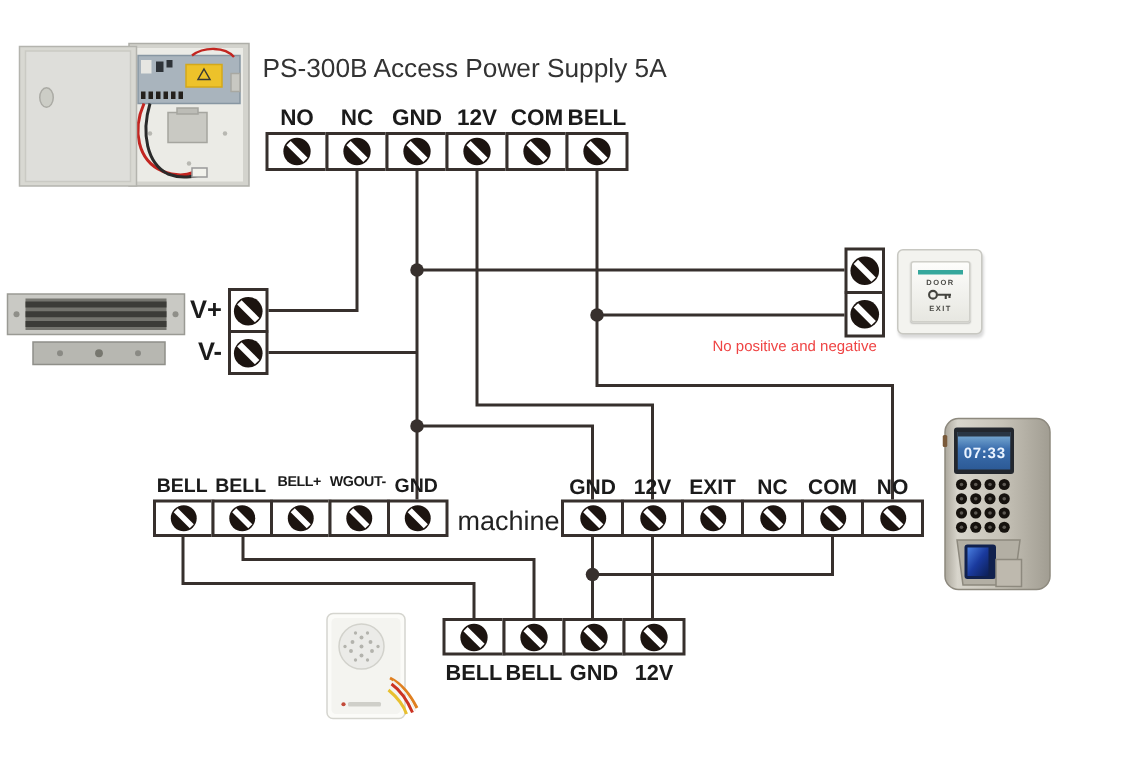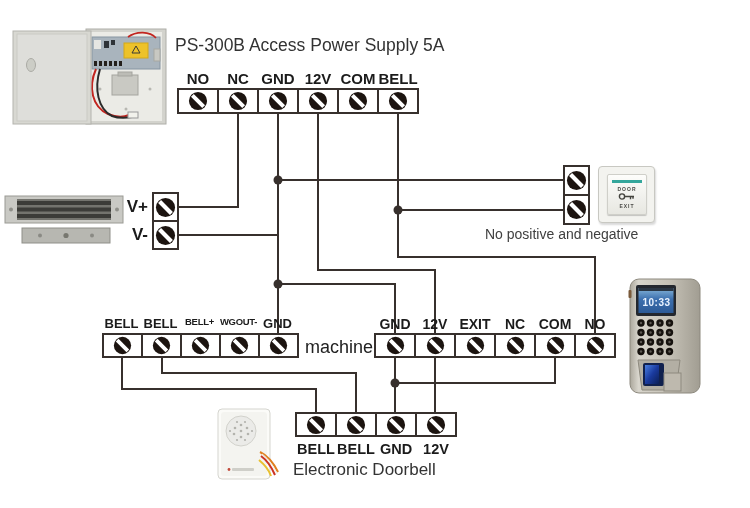--- a/index.html
+++ b/index.html
@@ -196,21 +196,21 @@
       <div class="exit-line"></div>
       <div class="exit-door">DOOR</div>
       <svg width="18" height="9" viewBox="0 0 18 9">
         <circle cx="4" cy="4.5" r="2.6" fill="none" stroke="#44443f" stroke-width="1.4"></circle>
         <path d="M6.8,4.5 H16 M12.5,4.5 v2.8 M15,4.5 v2.2" stroke="#44443f" stroke-width="1.4" fill="none"></path>
       </svg>
       <div class="exit-exit">EXIT</div>
     </div>
   </div>
 
-  <div class="title" style="left:485px;top:226px;font-size:14px;color:#404040">No positive and negative</div>
+  <div class="title" style="left:475px;top:226px;font-size:10px;color:#ef4444">No positive and negative</div>
 
   <div class="tlabels" style="left:102px;top:316px">
     <span class="tlabel" style="width:39px;font-size:13px">BELL</span>
     <span class="tlabel" style="width:39px;font-size:13px">BELL</span>
     <span class="tlabel small-cond" style="width:39px">BELL+</span>
     <span class="tlabel small-cond" style="width:39px">WGOUT-</span>
     <span class="tlabel" style="width:39px;font-size:13px">GND</span>
   </div>
 
   <div class="tblock hrow" style="left:102px;top:333px">
@@ -343,21 +343,21 @@
       <circle cx="15" cy="75.5" r="1.2"></circle>
         <circle cx="24.5" cy="75.5" r="1.2"></circle>
         <circle cx="34" cy="75.5" r="1.2"></circle>
         <circle cx="43.5" cy="75.5" r="1.2"></circle>
     </g>
     <path d="M12,84 L54,84 L50,114 L16,114 Z" fill="#b3afa4" stroke="#8d897e"></path>
     <rect x="17" y="87" width="21" height="23" rx="2" fill="#11214e"></rect>
     <rect x="19" y="89" width="14" height="19" fill="url(#fpblue)"></rect>
     <rect x="38" y="97" width="17" height="18" fill="#beb9ae" stroke="#8d897e"></rect>
   </svg>
-  <div class="dev-time">10:33</div>
+  <div class="dev-time">07:33</div>
 
   <svg class="abs" style="left:216px;top:406px;z-index:2" width="72" height="78" viewBox="0 0 72 78">
     <rect x="2" y="3" width="52" height="70" rx="4" fill="#fbfbf8" stroke="#d5d5cf"></rect>
     <rect x="5" y="6" width="46" height="64" rx="3" fill="#f4f4f0"></rect>
     <circle cx="25" cy="25" r="15" fill="#ebebe8" stroke="#d2d2cc"></circle>
     <g fill="#b3b3ad">
       <circle cx="25" cy="25" r="1.3"></circle>
       <circle cx="19" cy="22" r="1.3"></circle>
         <circle cx="25" cy="19" r="1.3"></circle>
         <circle cx="31" cy="22" r="1.3"></circle>
@@ -402,15 +402,14 @@
       </span>
   </div>
 
   <div class="tlabels" style="left:296px;top:441px">
     <span class="tlabel" style="width:40px;font-size:14.5px">BELL</span>
     <span class="tlabel" style="width:40px;font-size:14.5px">BELL</span>
     <span class="tlabel" style="width:40px;font-size:14.5px">GND</span>
     <span class="tlabel" style="width:40px;font-size:14.5px">12V</span>
   </div>
 
-  <div class="title" style="left:293px;top:460px;font-size:17px">Electronic Doorbell</div>
 
 </div>
 
 </body></html>

